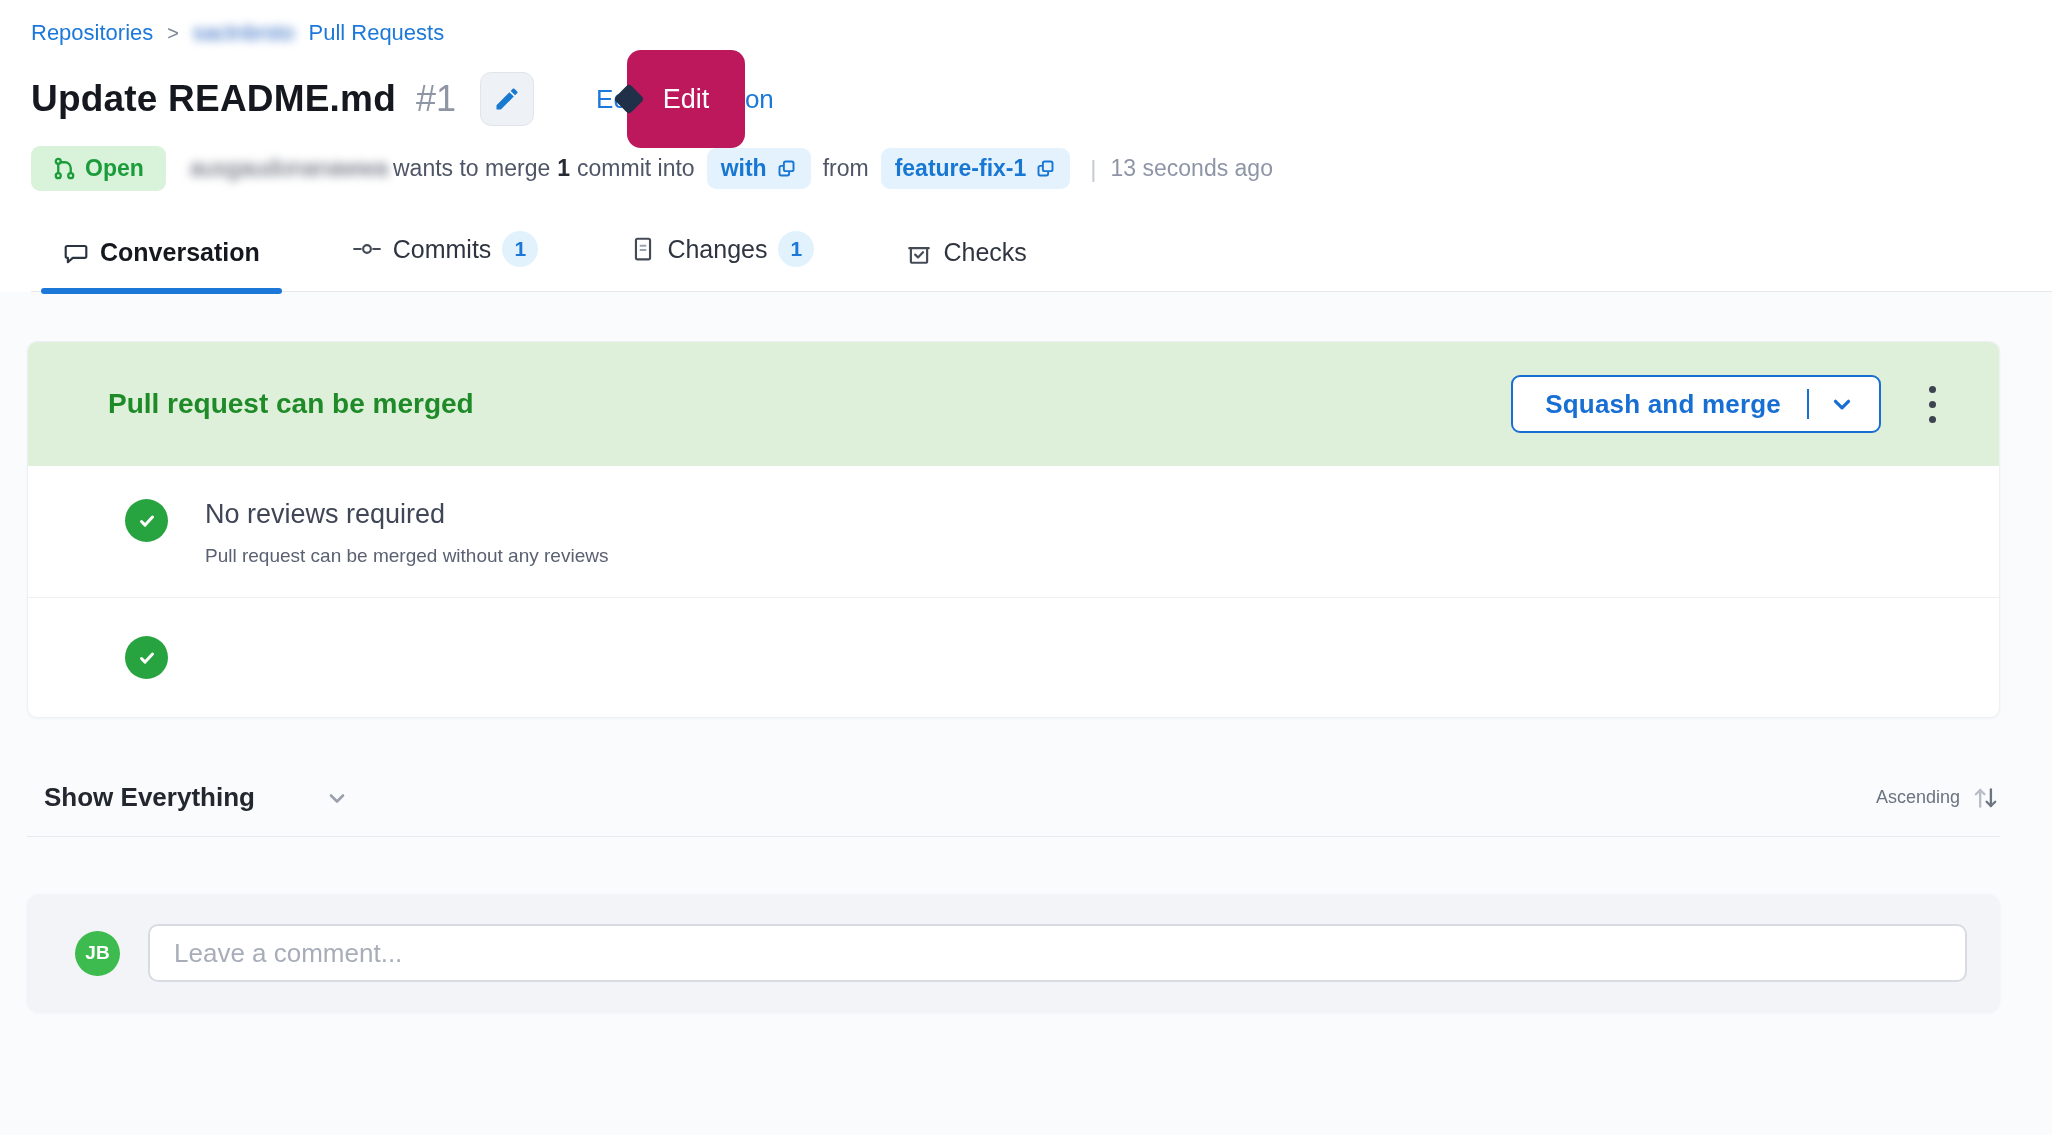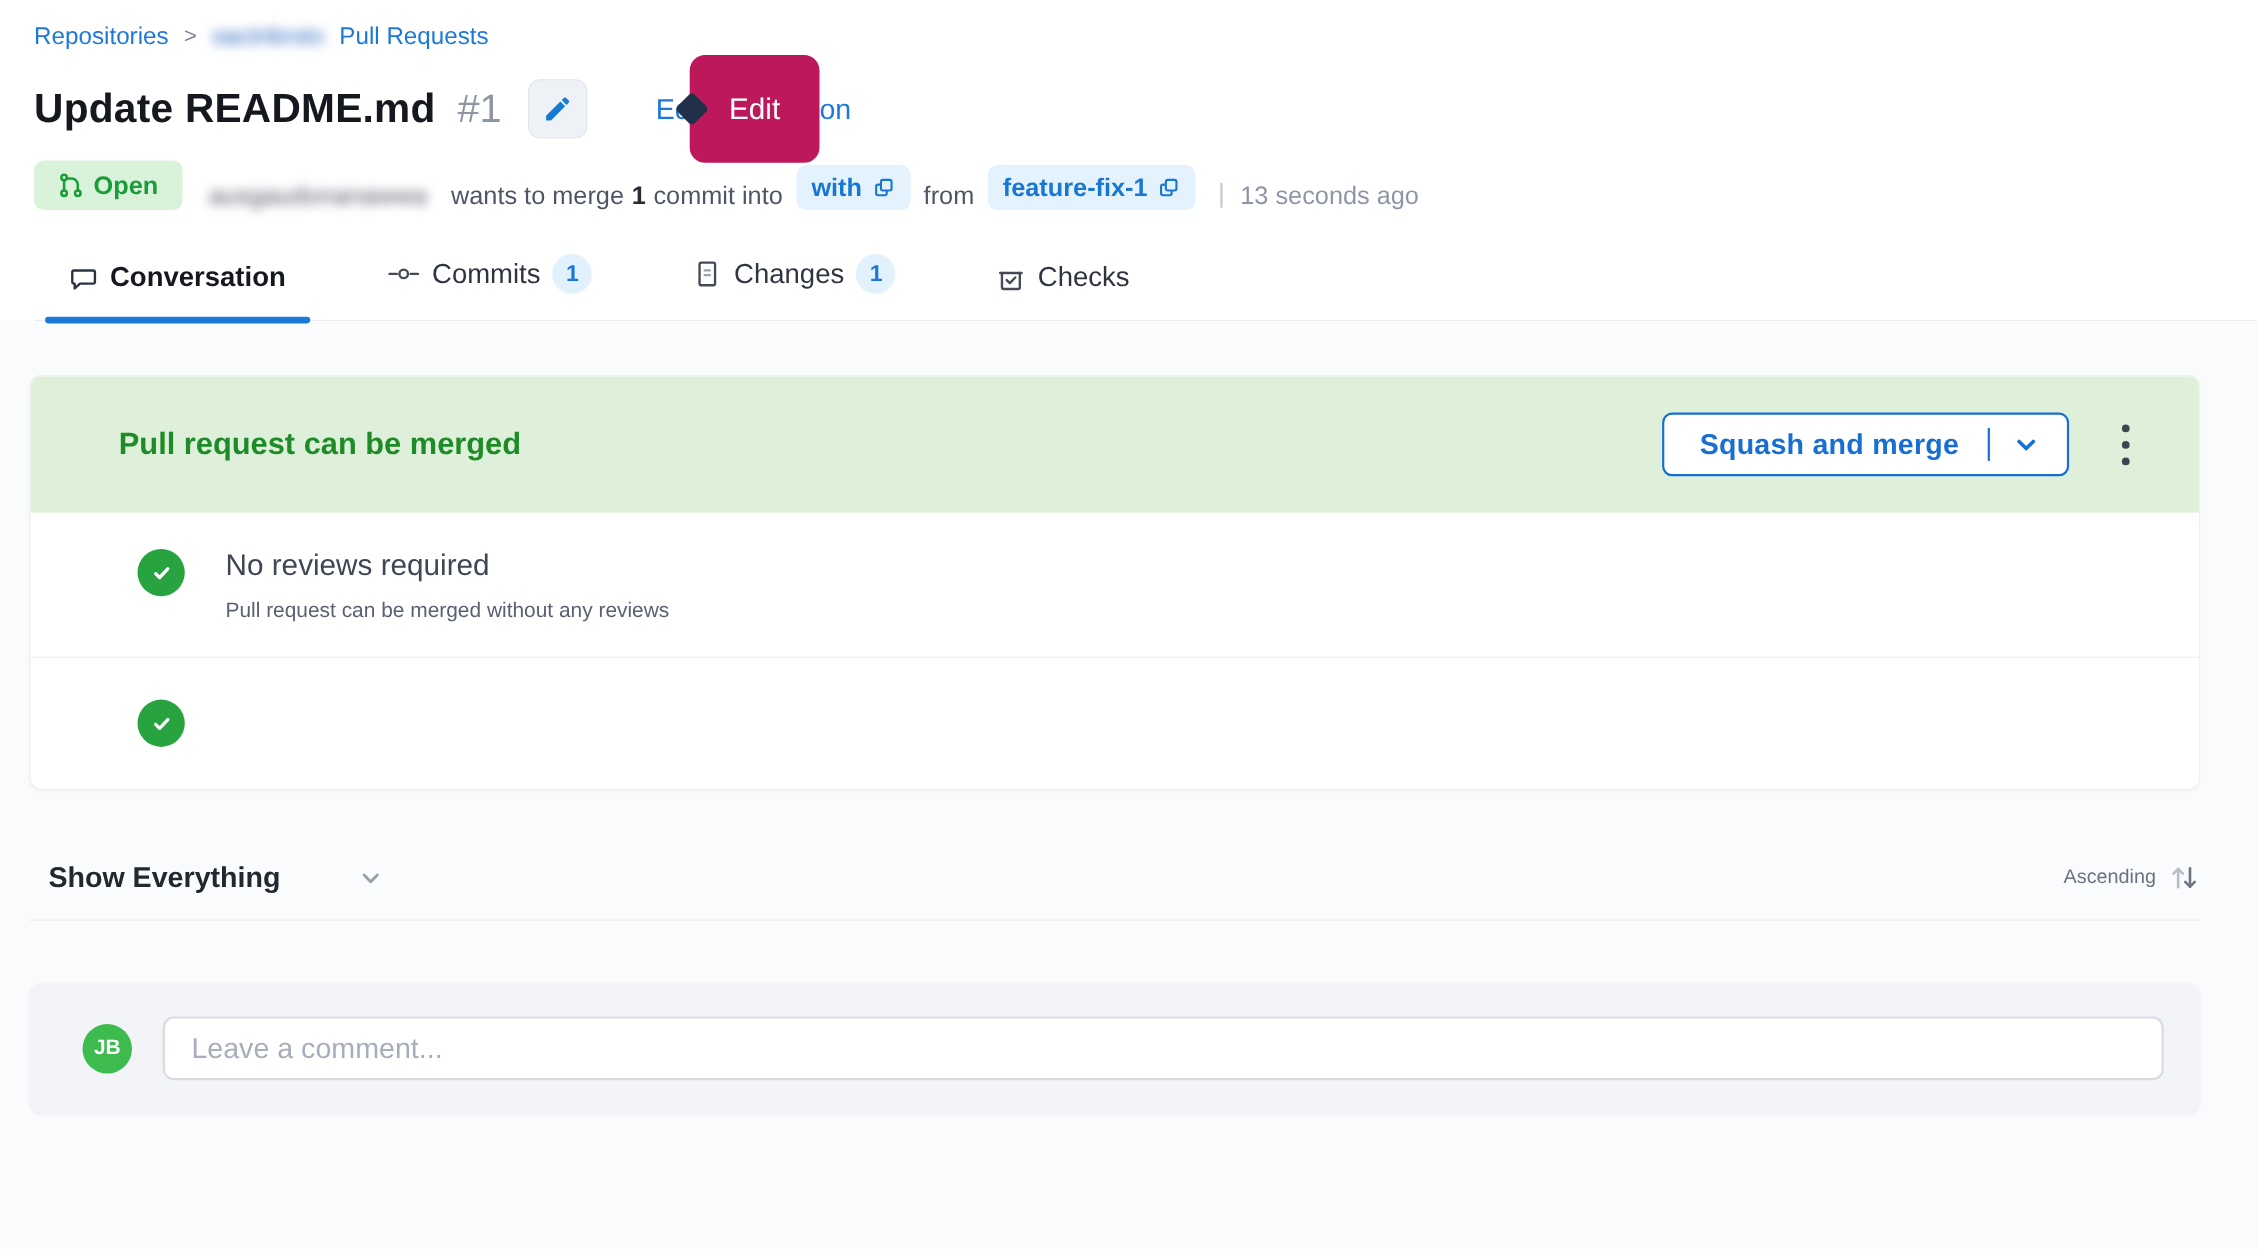--- a/index.html
+++ b/index.html
@@ -20,25 +20,25 @@
   .pr-number { font-size:36px; color:#8e95a3; margin-left:20px; font-weight:500; }
   .edit-btn { margin-left:24px; width:54px; height:54px; border-radius:11px; background:#eef1f6;
               border:1px solid #e1e5ea; display:flex; align-items:center; justify-content:center; cursor:pointer; }
   .desc-link { margin-left:62px; font-size:26px; color:#1c78d9; text-decoration:none; cursor:pointer; }
   .tooltip { position:absolute; left:596px; top:-18px; width:118px; height:98px; background:#be185d;
              border-radius:14px; display:flex; align-items:center; justify-content:center; z-index:5; }
   .tooltip-label { color:#ffffff; font-size:27px; }
   .tooltip-arrow { position:absolute; left:-9px; top:38px; width:22px; height:22px; background:#203048;
                    transform:rotate(45deg); border-radius:4px; }
 
-  .meta-row { margin-top:16px; display:flex; align-items:flex-end; font-size:23px; color:#4e5566; }
+  .meta-row { margin-top:16px; display:flex; align-items:center; font-size:23px; color:#4e5566; }
   .open-badge { display:flex; align-items:center; gap:9px; background:#d9f2da; color:#1b9c3a;
                 font-weight:bold; font-size:23px; padding:0 22px; height:45px; border-radius:9px; }
   .author-blur { color:#555b6b; margin-left:24px; font-size:23px; }
-  .meta-text { margin-left:22px; }
+  .meta-text { margin-left:5px; }
   .meta-bold { font-weight:bold; color:#262b35; margin:0 7px; }
   .branch-badge { display:flex; align-items:center; gap:9px; background:#e4f2fd; border-radius:9px;
                   height:41px; padding:0 14px; margin:0 12px; cursor:pointer; }
   .branch-name { color:#1877d2; font-weight:bold; font-size:23px; }
   .meta-divider { color:#c6cad2; margin:0 14px 0 8px; font-size:24px; }
   .timestamp { color:#8e95a6; }
 
   
   .tabs { margin-top:40px; display:flex; align-items:flex-end; border-bottom:1px solid #e7e9ee; padding-left:10px; }
   .tab { display:flex; align-items:center; gap:11px; padding:0 22px 24px 22px; margin-right:48px;

